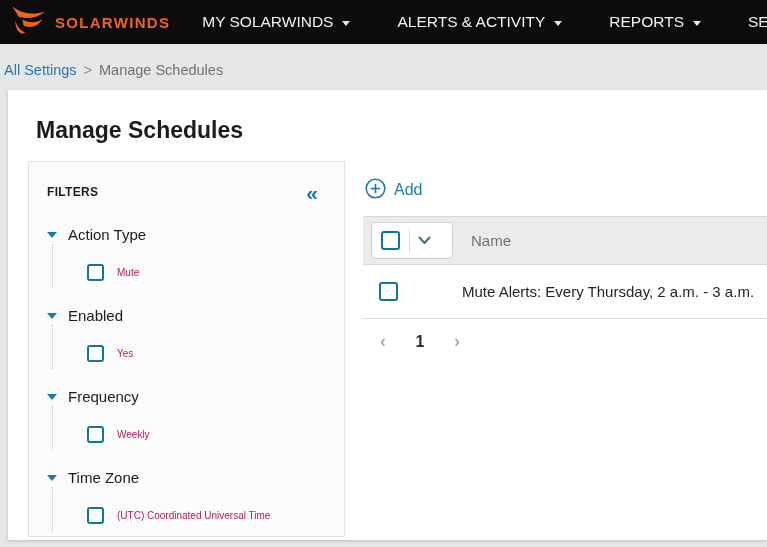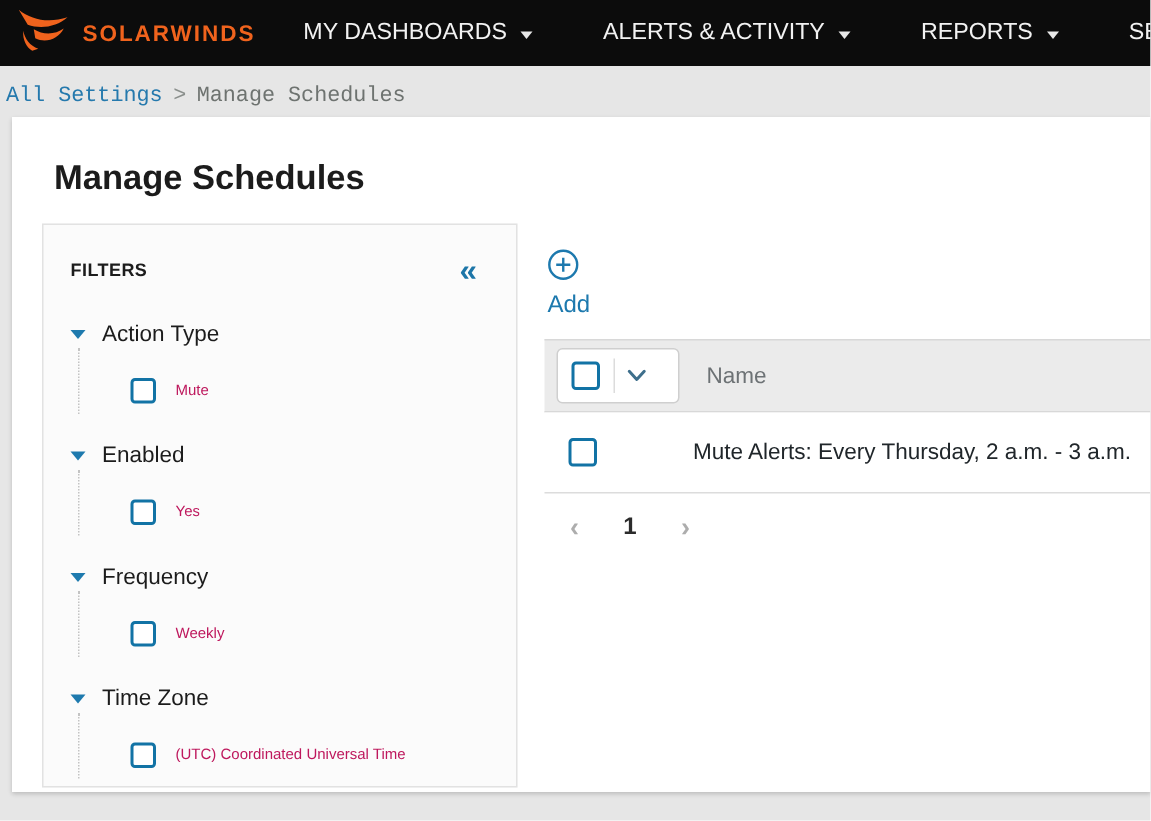--- a/index.html
+++ b/index.html
@@ -13,21 +13,21 @@
 
   
   .topnav { height:44px; background:#0c0c0c; display:flex; align-items:center; }
   .brand { display:flex; align-items:center; padding-left:12px; cursor:pointer; }
   .brand-text { color:#f0631d; font-weight:700; font-size:15px; letter-spacing:1.3px; margin-left:9px; }
   .nav-items { display:flex; margin-left:32px; gap:47px; }
   .nav-item { color:#f2f2f2; font-size:15.5px; display:flex; align-items:center; gap:9px; cursor:pointer; white-space:nowrap; }
   .caret { width:0; height:0; border-left:4.5px solid transparent; border-right:4.5px solid transparent; border-top:5px solid #e8e8e8; margin-top:2px; }
 
   
-  .breadcrumb-bar { height:34px; display:flex; align-items:center; padding:6px 0 0 4px; font-size:14.5px;font-family:Liberation Mono, monospace; }
+  .breadcrumb-bar { height:46px; display:flex; align-items:center; padding:6px 0 0 4px; font-size:14.5px; }
   .crumb-link { color:#2579ad; cursor:pointer; }
   .crumb-sep { color:#8a8f8c; margin:0 7px; }
   .crumb-current { color:#6e7370; }
 
   
   .card { margin-left:8px; height:450px; background:#ffffff; box-shadow:0 1px 3px rgba(0,0,0,0.18); overflow:hidden; }
   h1.page-title { margin:0; padding:24px 0 0 28px; font-size:23px; font-weight:700; color:#1c1c1c; line-height:32px; }
   .content-row { display:flex; margin-top:15px; height:376px; }
 
   
@@ -40,21 +40,21 @@
   .fgroup-header { display:flex; align-items:center; gap:11px; height:20px; cursor:pointer; }
   .tri-down { width:0; height:0; border-left:5.5px solid transparent; border-right:5.5px solid transparent; border-top:6.5px solid #1e7aae; margin-top:2px; }
   .fgroup-label { font-size:15px; font-weight:400; color:#1c1c1c; }
   .fgroup-items { margin-left:5px; border-left:1px dotted #c3c3c3; padding:12px 0 0 34px; }
   .fitem { display:flex; align-items:center; gap:13px; height:32px; cursor:pointer; }
   .checkbox { width:17px; height:17px; border:2px solid #1273a5; border-radius:3px; background:#fff; flex-shrink:0; }
   .fitem-label { font-size:10px; color:#be185d; white-space:nowrap; overflow:hidden; text-overflow:ellipsis; max-width:198px; }
 
   
   .main { flex:1; padding:17px 0 0 18px; min-width:0; }
-  .add-btn { display:inline-flex; align-items:flex-start; gap:8px; color:#1d79ae; font-size:16px; cursor:pointer; margin-left:2px;flex-direction:column; }
+  .add-btn { display:inline-flex; align-items:flex-end; gap:8px; color:#1d79ae; font-size:16px; cursor:pointer; margin-left:2px; }
   .add-btn svg { display:block; }
   .grid { margin-top:13px; }
   .grid-header { height:49px; background:#ebebeb; border-top:1px solid #d8d8d8; border-bottom:1px solid #d8d8d8; display:flex; align-items:center; }
   .sel-btn { width:82px; height:37px; margin-left:8px; background:#fff; border:1px solid #cfcfcf; border-radius:4px; display:flex; align-items:center; cursor:pointer; }
   .sel-checkbox { width:19px; height:19px; border:2px solid #1273a5; border-radius:3px; background:#fff; margin-left:9px; }
   .sel-divider { width:1px; height:23px; background:#dcdcdc; margin-left:9px; }
   .sel-caret { margin-left:8px; display:flex; align-items:center; cursor:pointer; }
   .col-name { margin-left:18px; color:#6d7275; font-size:15px; }
   .grid-row { height:54px; display:flex; align-items:center; border-bottom:1px solid #dcdcdc; background:#fff; overflow:hidden; cursor:pointer; }
   .row-checkbox { width:19px; height:19px; border:2px solid #1273a5; border-radius:3px; background:#fff; margin-left:16px; flex-shrink:0; }
@@ -72,21 +72,21 @@
       <svg width="34" height="28" viewBox="0 0 34 28">
         <path d="M0.5 0.5 C9 7.5 21 9.5 33 5.5 C26 12 15 13.5 6.5 10.5 Z" fill="#f0631d"></path>
         <path d="M10.5 13.5 C17 17.5 25 17 30.5 13 C27 20 18.5 23 11.5 19.5 Z" fill="#f0631d"></path>
         <path d="M3.5 14.5 C4.5 20 8 24.5 13.5 26.5 L9.5 27.8 C5.5 25.5 3 20.5 3.5 14.5 Z" fill="#f0631d"></path>
       </svg>
     </span>
     <span class="brand-text">SOLARWINDS</span>
   </div>
   <nav class="nav-items">
     <div class="nav-item">
-      <span>MY DASHBOARDS</span>
+      <span>MY SOLARWINDS</span>
       <span class="caret"></span>
     </div>
     <div class="nav-item">
       <span>ALERTS &amp; ACTIVITY</span>
       <span class="caret"></span>
     </div>
     <div class="nav-item">
       <span>REPORTS</span>
       <span class="caret"></span>
     </div>

